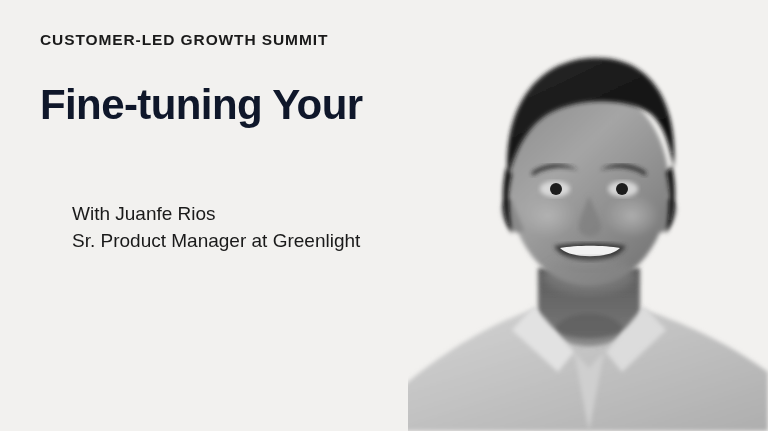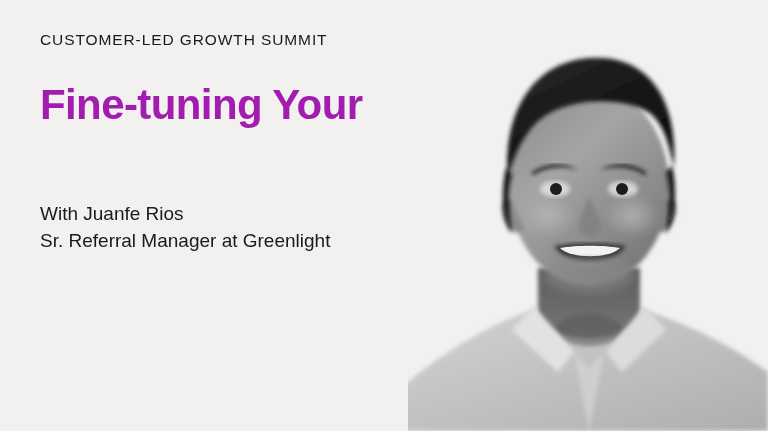--- a/index.html
+++ b/index.html
@@ -30,55 +30,56 @@
     width: 420px;
     height: 431px;
     z-index: 3;
   }
 
   #kicker {
     position: absolute;
     top: 30px;
     left: 0;
     font-size: 15.5px;
-    font-weight: normal;
+    font-weight: bold;
     letter-spacing: 0.9px;
     color: #1a1a1a;
     line-height: 20px;
     white-space: nowrap;
   }
 
   #headline {
     position: absolute;
     top: 78px;
     left: 0;
     width: 400px;
     font-size: 42px;
     font-weight: bold;
     line-height: 53px;
     letter-spacing: -0.6px;
-    color: #a21caf;
+    color: #0f172a;
   }
   #headline .hl-line {
     display: block;
     white-space: nowrap;
   }
 
   #subtitle {
     position: absolute;
     top: 200px;
     left: 0;
     font-size: 19px;
     font-weight: normal;
     line-height: 27px;
     color: #1a1a1a;
   }
   #subtitle .sub-line {
     display: block;
     white-space: nowrap;
+    margin-left: 32px;
   }
 
   
   #portrait {
     position: absolute;
     right: 0;
     bottom: 0;
     width: 360px;
     height: 431px;
     z-index: 2;
@@ -94,21 +95,21 @@
   <div id="text-column">
 
     <div id="kicker">CUSTOMER-LED GROWTH SUMMIT</div>
 
     <div id="headline">
       <span class="hl-line">Fine-tuning Your</span>
     </div>
 
     <div id="subtitle">
       <span class="sub-line">With Juanfe Rios</span>
-      <span class="sub-line">Sr. Referral Manager at Greenlight</span>
+      <span class="sub-line">Sr. Product Manager at Greenlight</span>
     </div>
 
   </div>
 
   <div id="portrait">
     <svg viewBox="0 0 360 431" preserveAspectRatio="xMaxYMax slice">
       <defs>
         <linearGradient id="skinG" x1="0.15" y1="0" x2="0.9" y2="1">
           <stop offset="0%" stop-color="#8e8e8e"></stop>
           <stop offset="35%" stop-color="#a5a5a5"></stop>

